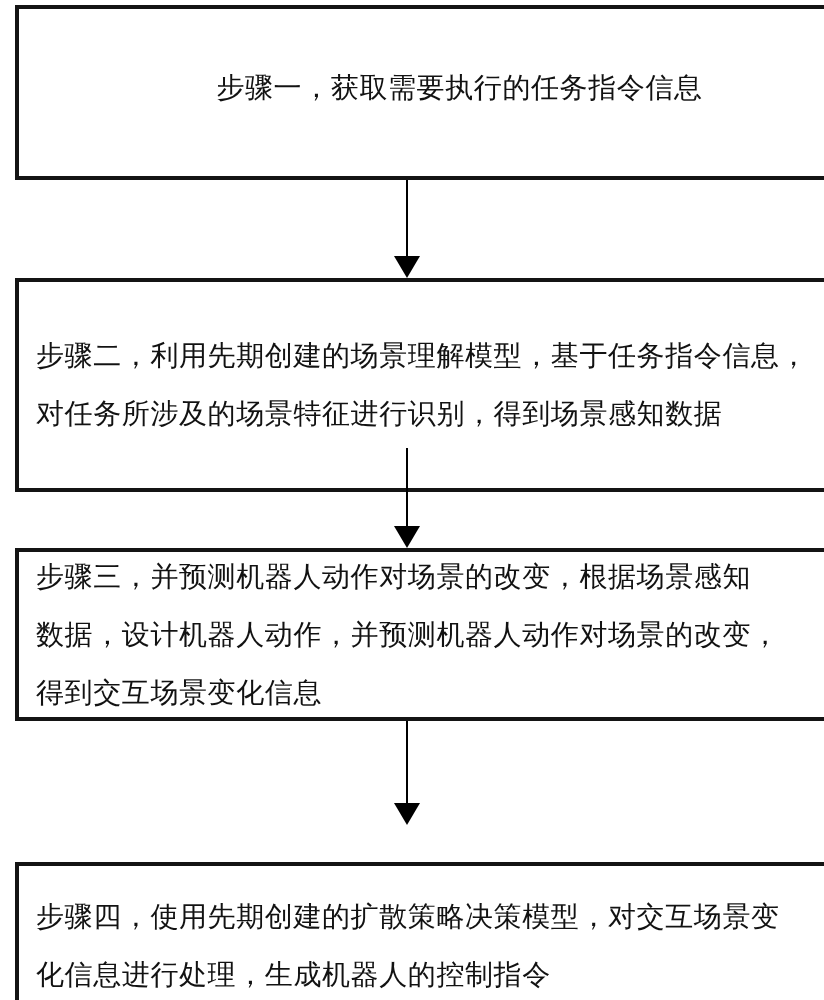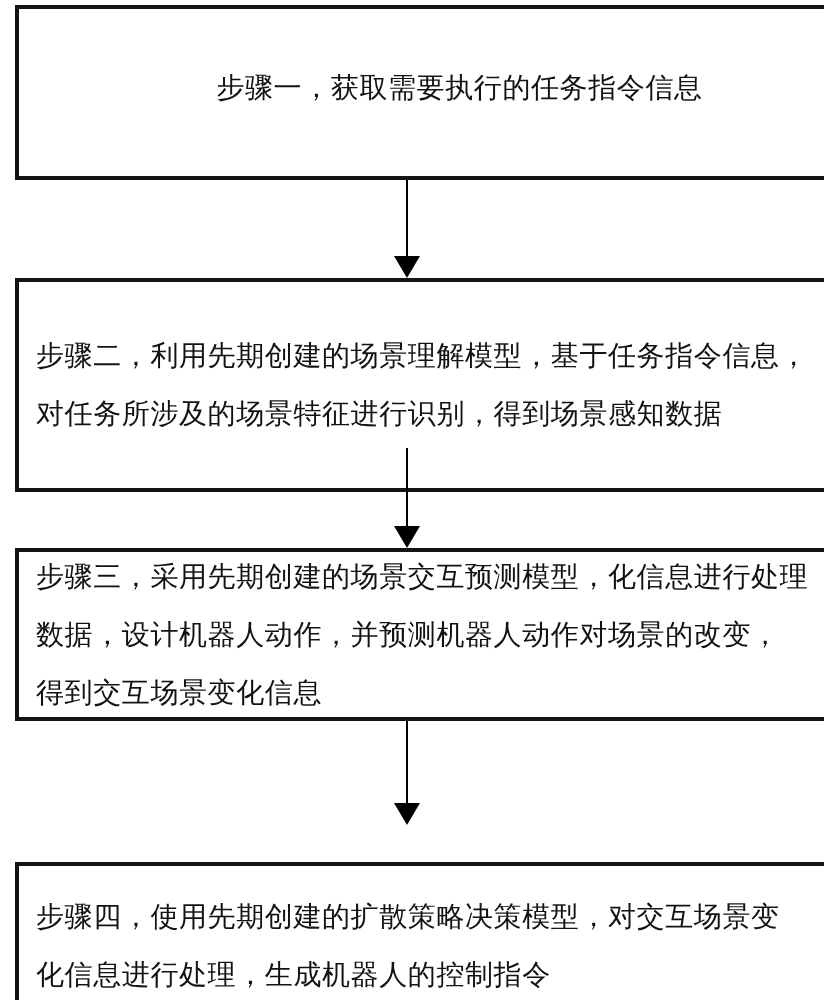--- a/index.html
+++ b/index.html
@@ -92,21 +92,21 @@
     <div class="box-text">步骤二，利用先期创建的场景理解模型，基于任务指令信息，
 对任务所涉及的场景特征进行识别，得到场景感知数据</div>
   </div>
 
   <div class="arrow arrow-2">
     <div class="arrow-line"></div>
     <div class="arrow-head"></div>
   </div>
 
   <div class="flow-box box-3">
-    <div class="box-text">步骤三，采用先期创建的场景交互预测模型，化信息进行处理
+    <div class="box-text">步骤三，并预测机器人动作对场景的改变，根据场景感知
 数据，设计机器人动作，并预测机器人动作对场景的改变，
 得到交互场景变化信息</div>
   </div>
 
   <div class="arrow arrow-3">
     <div class="arrow-line"></div>
     <div class="arrow-head"></div>
   </div>
 
   <div class="flow-box box-4">

